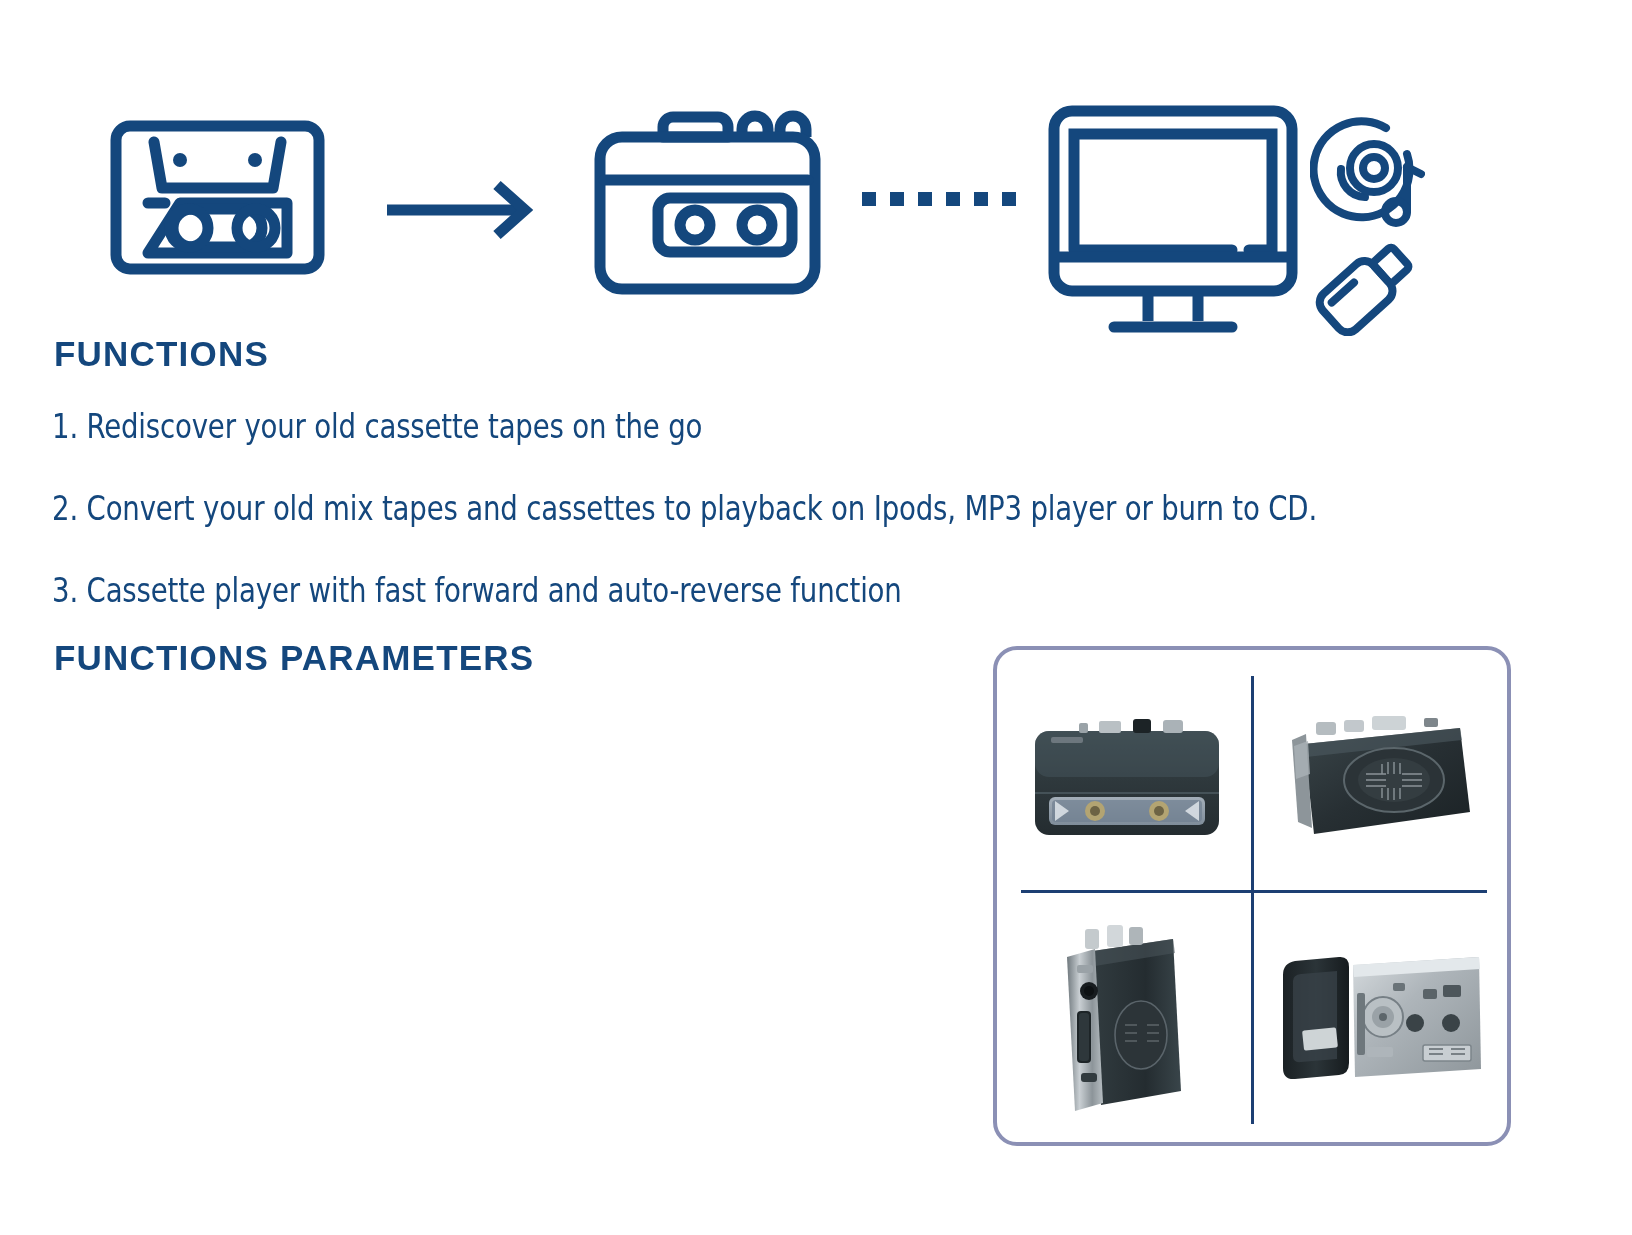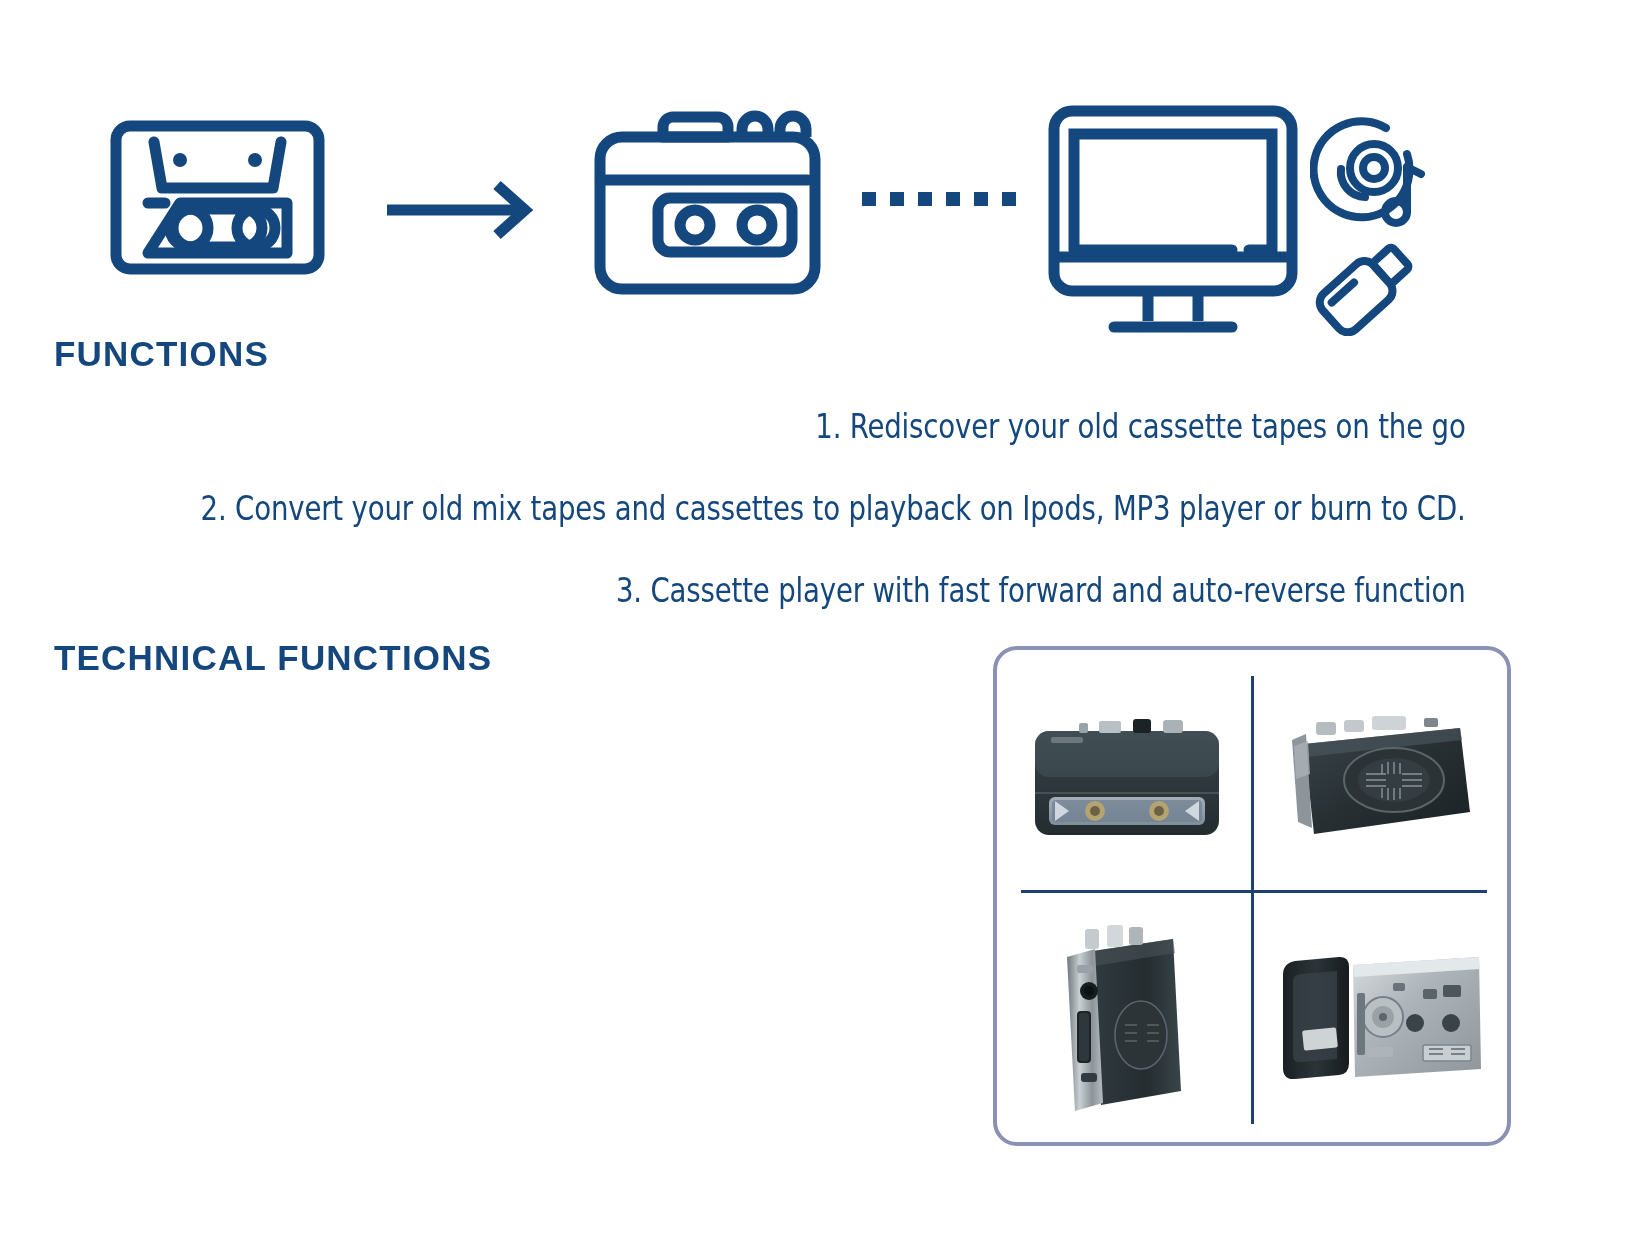--- a/index.html
+++ b/index.html
@@ -53,21 +53,20 @@
     white-space: nowrap;
   }
   #functions-heading  { left: 54px; top: 334px; }
   #technical-heading  { left: 54px; top: 638px; }
 
   #functions-list {
     position: absolute;
     left: 52px;
     top: 408px;
     width: 1520px;
-    text-align: right;
   }
   .function-item {
     color: #14477d;
     font-size: 33px;
     line-height: 1.18;
     margin-bottom: 43px;
     letter-spacing: -0.2px;
     white-space: nowrap;
     font-family: "DejaVu Sans Condensed", "Liberation Sans Narrow", "Liberation Sans", sans-serif;
     transform: scaleX(0.93);
@@ -210,21 +209,21 @@
 <div id="content">
 
   <div class="section-heading" id="functions-heading">FUNCTIONS</div>
 
   <div id="functions-list">
     <div class="function-item">1. Rediscover your old cassette tapes on the go</div>
     <div class="function-item">2. Convert your old mix tapes and cassettes to playback on Ipods, MP3 player or burn to CD.</div>
     <div class="function-item">3. Cassette player with fast forward and auto-reverse function</div>
   </div>
 
-  <div class="section-heading" id="technical-heading">TECHNICAL FUNCTIONS</div>
+  <div class="section-heading" id="technical-heading">FUNCTIONS PARAMETERS</div>
 
 
   <div id="product-gallery">
     <div id="gallery-divider-v"></div>
     <div id="gallery-divider-h"></div>
 
     <div class="photo-cell" id="photo-cell-front">
       <svg width="212" height="150" viewBox="0 0 212 150">
         <defs>
           <linearGradient id="bodyFront" x1="0" y1="0" x2="0" y2="1">

